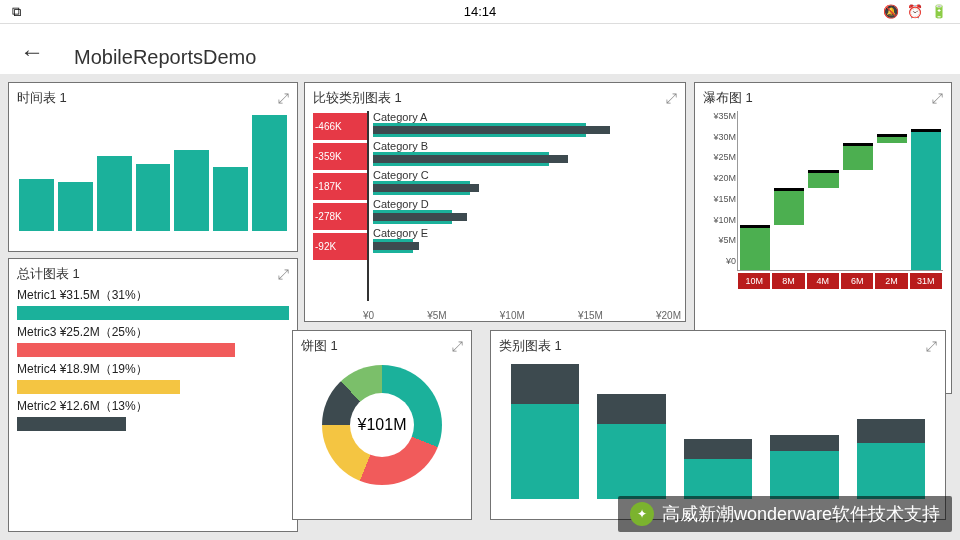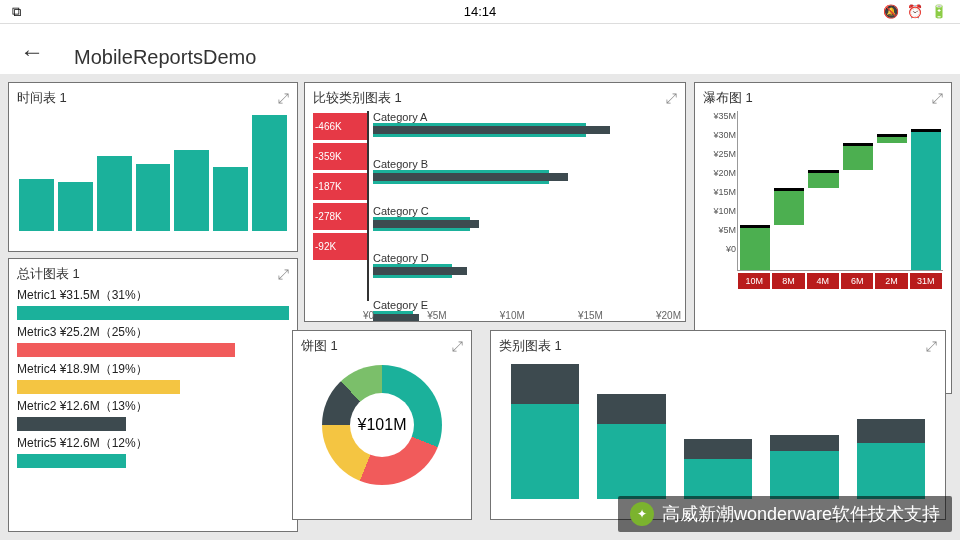--- a/index.html
+++ b/index.html
@@ -25,29 +25,29 @@
 .tc-bar { flex: 1; background: #1bb19b; }
 
 .tot-row { margin: 4px 0; }
 .tot-label { font-size: 12px; color: #222; margin-bottom: 2px; }
 .tot-bar { height: 14px; }
 
 .cmp-body { display: flex; height: 190px; }
 .cmp-left { width: 54px; display: flex; flex-direction: column; gap: 3px; padding-top: 2px; }
 .cmp-red { background: #e63946; color: #fff; font-size: 10px; text-align: left; padding: 8px 2px; }
 .cmp-right { flex: 1; border-left: 2px solid #333; position: relative; padding-left: 4px; }
-.cmp-row { margin-bottom: 21px; }
+.cmp-row { margin-bottom: 3px; }
 .cmp-cat { font-size: 11px; color: #333; }
 .cmp-barwrap { height: 14px; position: relative; background: #fff; }
 .cmp-main { position: absolute; height: 14px; background: #1bb19b; }
 .cmp-dark { position: absolute; height: 8px; top: 3px; background: #3d4a4f; }
 .cmp-axis { position: absolute; bottom: 0; left: 58px; right: 4px; display: flex; justify-content: space-between; font-size: 10px; color: #666; }
 
 .wf-body { height: 160px; position: relative; border-left: 1px solid #999; border-bottom: 1px solid #999; margin-left: 34px; margin-top: 4px; }
-.wf-ylabels { position: absolute; left: -34px; top: 0; bottom: 16px; width: 32px; display: flex; flex-direction: column; justify-content: space-between; font-size: 9px; color: #555; text-align: right; }
+.wf-ylabels { position: absolute; left: -34px; top: 0; bottom: 4px; width: 32px; display: flex; flex-direction: column; justify-content: space-between; font-size: 9px; color: #555; text-align: right; }
 .wf-bars { position: absolute; inset: 0; display: flex; align-items: flex-end; }
 .wf-col { flex: 1; position: relative; height: 100%; }
 .wf-seg { position: absolute; left: 2px; right: 2px; border-top: 3px solid #000; }
 .wf-xaxis { display: flex; margin-left: 34px; margin-top: 2px; }
 .wf-xlabel { flex: 1; background: #b91c1c; color: #fff; font-size: 9px; text-align: center; padding: 3px 0; margin: 0 1px; }
 
 .donut { width: 120px; height: 120px; border-radius: 50%; margin: 10px auto; position: relative; background: conic-gradient(#1bb19b 0 31%, #f15b5b 31% 56%, #f4c542 56% 75%, #3d4a4f 75% 88%, #7bbf6a 88% 100%); }
 .donut::after { content: ""; position: absolute; inset: 28px; background: #fff; border-radius: 50%; }
 .donut-label { position: absolute; inset: 0; display: flex; align-items: center; justify-content: center; font-size: 16px; font-weight: 500; z-index: 1; }
 
@@ -109,24 +109,20 @@
           <div class="tot-label">Metric3 ¥25.2M（25%）</div>
           <div class="tot-bar" style="width:80%;background:#f15b5b"></div>
         </div>
         <div class="tot-row">
           <div class="tot-label">Metric4 ¥18.9M（19%）</div>
           <div class="tot-bar" style="width:60%;background:#f4c542"></div>
         </div>
         <div class="tot-row">
           <div class="tot-label">Metric2 ¥12.6M（13%）</div>
           <div class="tot-bar" style="width:40%;background:#3d4a4f"></div>
-        </div>
-        <div class="tot-row">
-          <div class="tot-label">Metric5 ¥12.6M（12%）</div>
-          <div class="tot-bar" style="width:40%;background:#1bb19b"></div>
         </div>
       </div>
   </div>
 
   <div class="card compare" style="grid-column:2 / span 2; grid-row:1; width:382px;">
     <div class="card-header">
       <span>比较类别图表 1</span>
       <span class="expand">⤢</span>
     </div>
     <div class="cmp-body">

